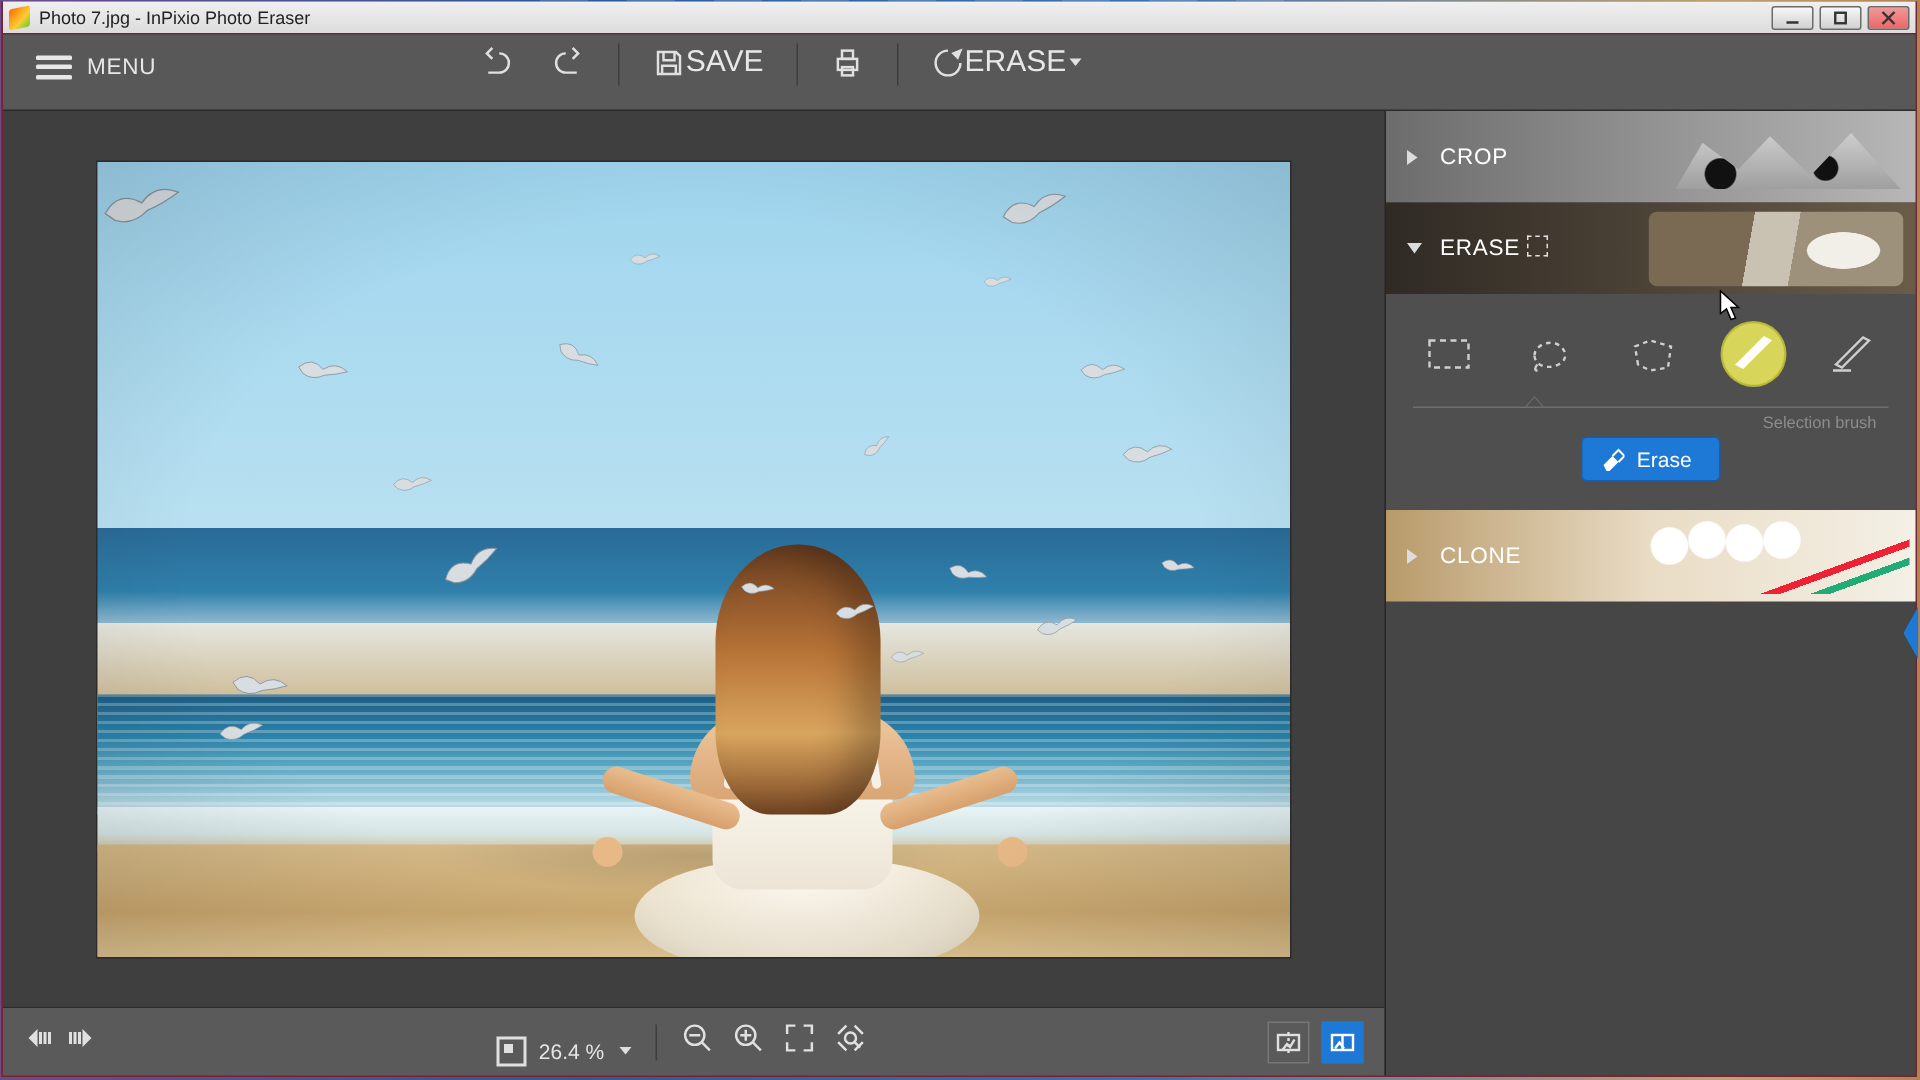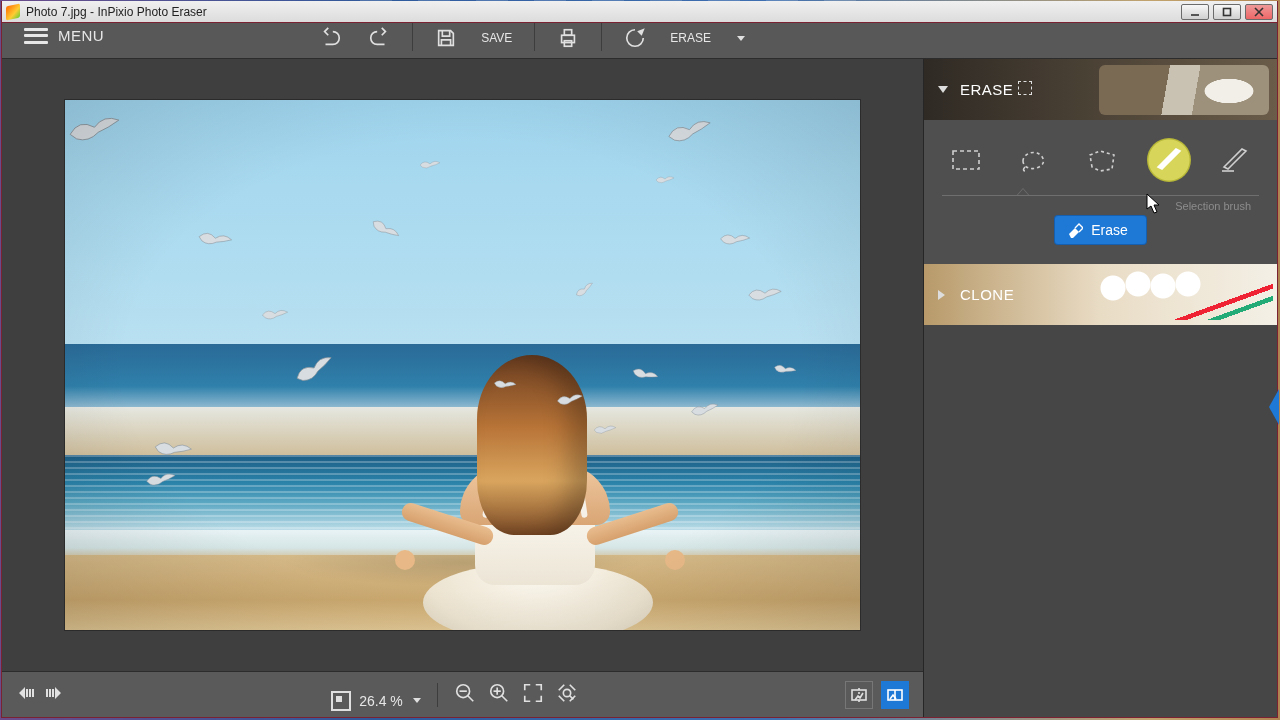--- a/index.html
+++ b/index.html
@@ -32,31 +32,31 @@
     transform:skewY(-12deg); border-radius:2px; }
   .win-btns { margin-left:auto; display:flex; }
   .win-btn { width:28px; height:16px; margin-top:1px; border:1px solid #6b6b6b; border-radius:2px;
     background:linear-gradient(#f7f7f7,#d0d0d0); margin-left:4px;
     display:flex; align-items:center; justify-content:center; }
   .win-btn.close{ background:linear-gradient(#e99,#e66);}
   .win-btn svg { width:10px;height:10px; stroke:#333; stroke-width:1.6; fill:none;}
 
   
   .toolbar {
-    height:36px; background:#585858;
-    display:flex; align-items:flex-start; color:#e7e7e7;
-    padding:0 14px; gap:10px;
+    height:51px; background:#585858;
+    display:flex; align-items:flex-end; color:#e7e7e7;
+    padding:16px 14px; gap:10px;
     border-bottom:1px solid #2c2c2c;
   }
   .menu-btn { display:flex; align-items:center; gap:10px; padding:4px 8px; }
   .hamburger { width:24px; height:16px; display:flex; flex-direction:column; justify-content:space-between;}
   .hamburger span{height:3px;background:#e7e7e7;border-radius:1px;}
   .menu-label{ font-size:15px; letter-spacing:.5px; }
   .tb-spacer { flex:0 0 180px; }
-  .tb-item { display:flex; align-items:center; gap:24px; padding:4px 8px; font-size:12px; }
+  .tb-item { display:flex; align-items:center; gap:0; padding:4px 8px; font-size:20px; }
   .tb-sep { width:1px; height:28px; background:#3d3d3d; margin:0 4px;}
   .ico24{ width:22px;height:22px; stroke:#e0e0e0; fill:none; stroke-width:1.8;}
   .caret{ width:0;height:0;border-left:4px solid transparent;border-right:4px solid transparent;border-top:5px solid #e0e0e0; margin-left:2px;}
 
   
   .body { flex:1; display:flex; min-height:0; }
   .canvas-area { flex:1; background:#3f3f3f; position:relative; display:flex; flex-direction:column; }
   .canvas-viewport{ flex:1; display:flex; align-items:center; justify-content:center; padding:28px;}
   .photo {
     width:795px; height:530px; position:relative; overflow:hidden;
@@ -401,20 +401,24 @@
                 <rect x="2" y="4" width="14" height="10"></rect>
                 <line x1="9" y1="4" x2="9" y2="14"></line>
                 <path d="M4 13l3-4 3 4"></path>
               </svg>
           </div>
         </div>
       </div>
     </div>
 
     <div class="right-panel">
+      <div class="accordion acc-crop clickable">
+        <div class="tri right"></div>
+        <span>CROP</span>
+      </div>
 
       <div class="accordion acc-erase clickable">
         <div class="tri down"></div>
         <span>ERASE</span>
         <div class="erase-dotted"></div>
       </div>
 
       <div class="erase-tools">
         <div class="tool-row">
           <div class="tool-slot clickable">

